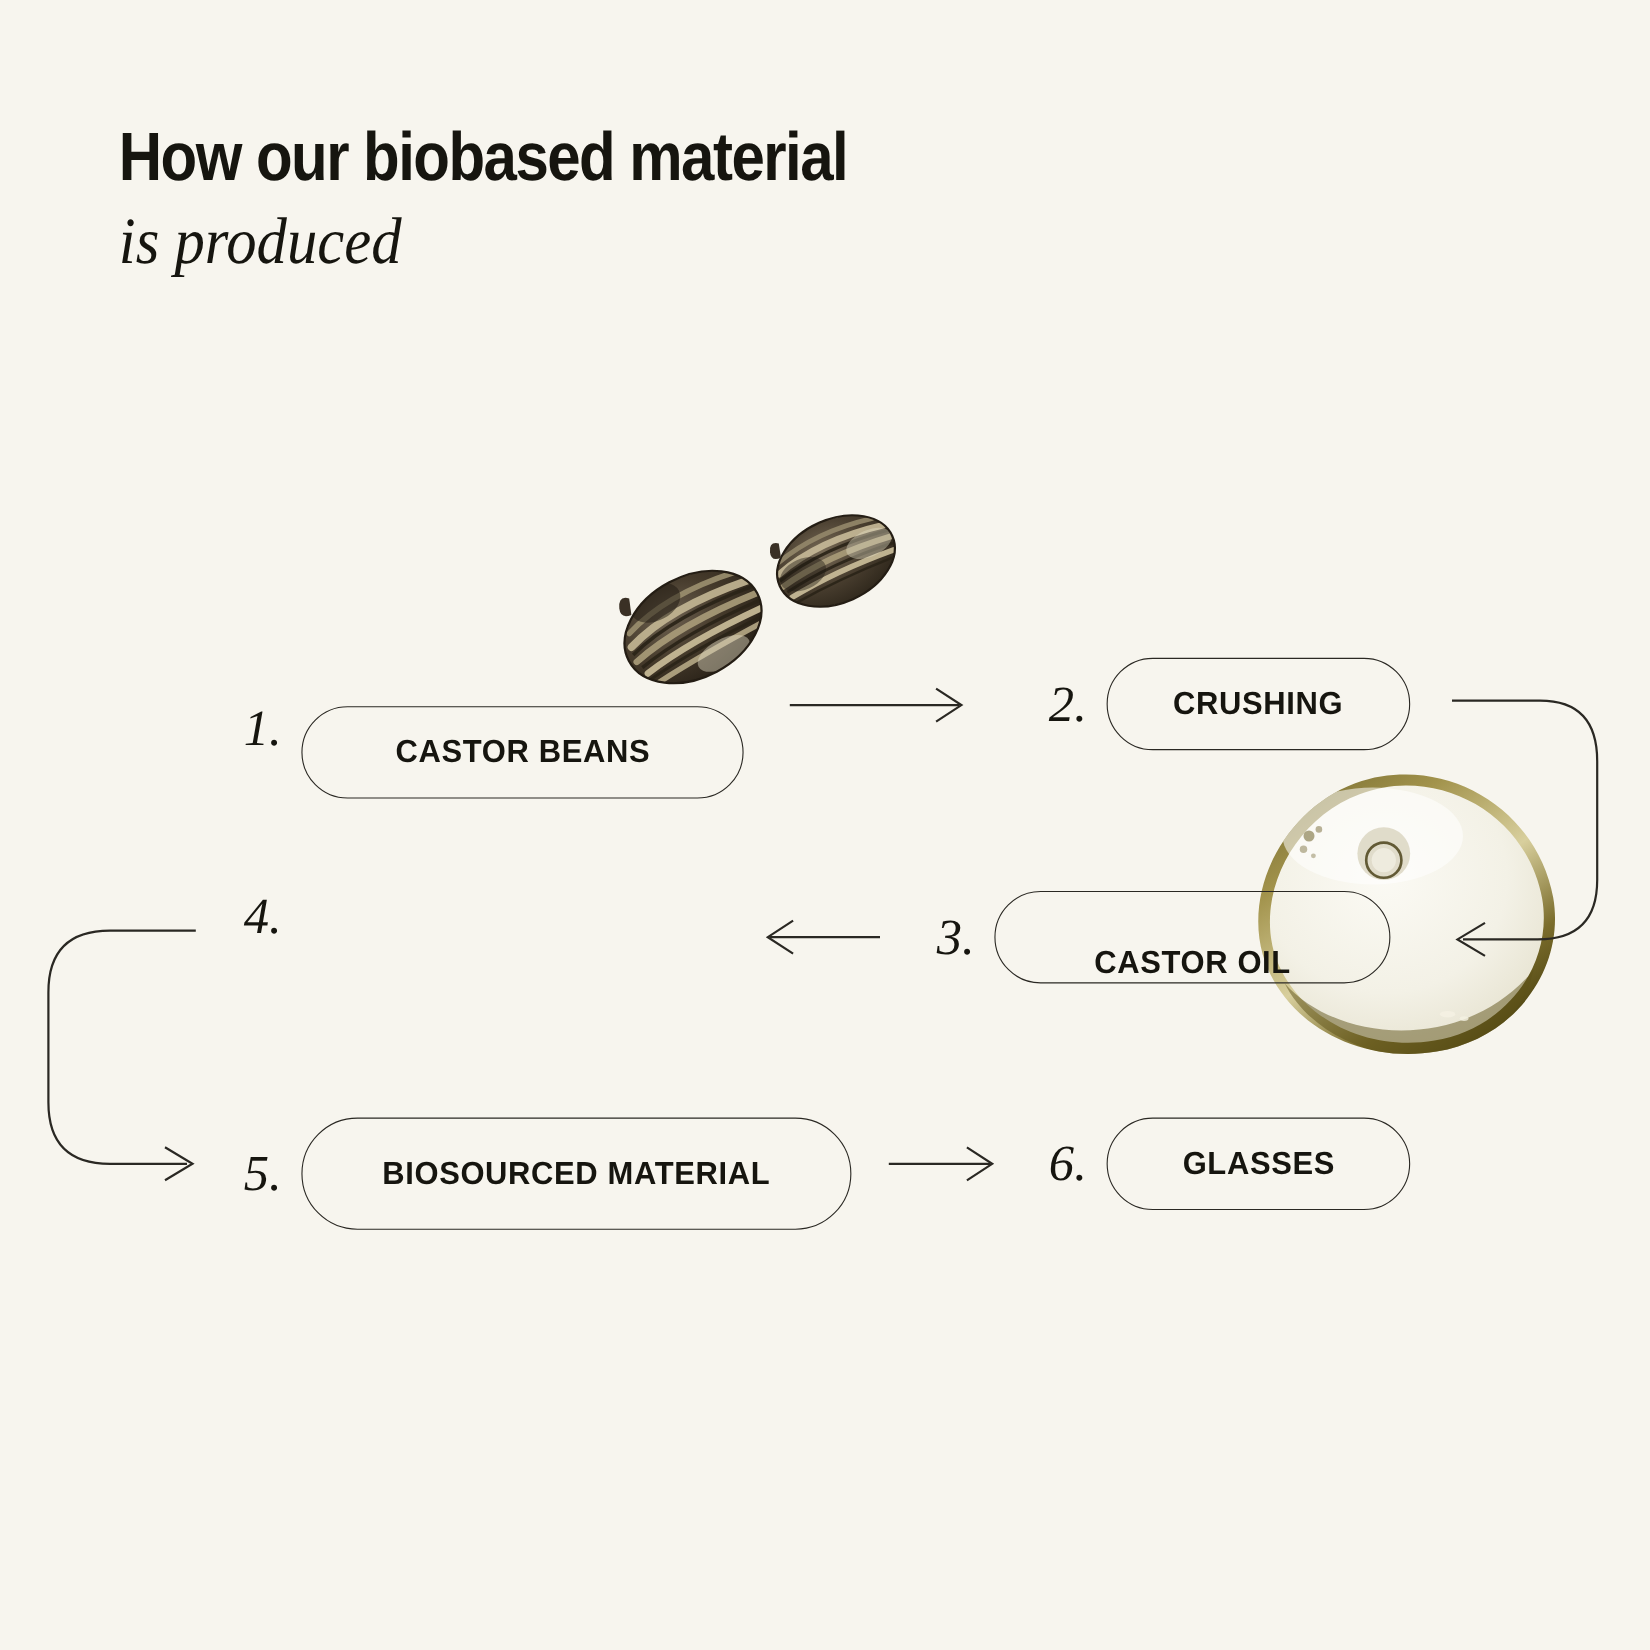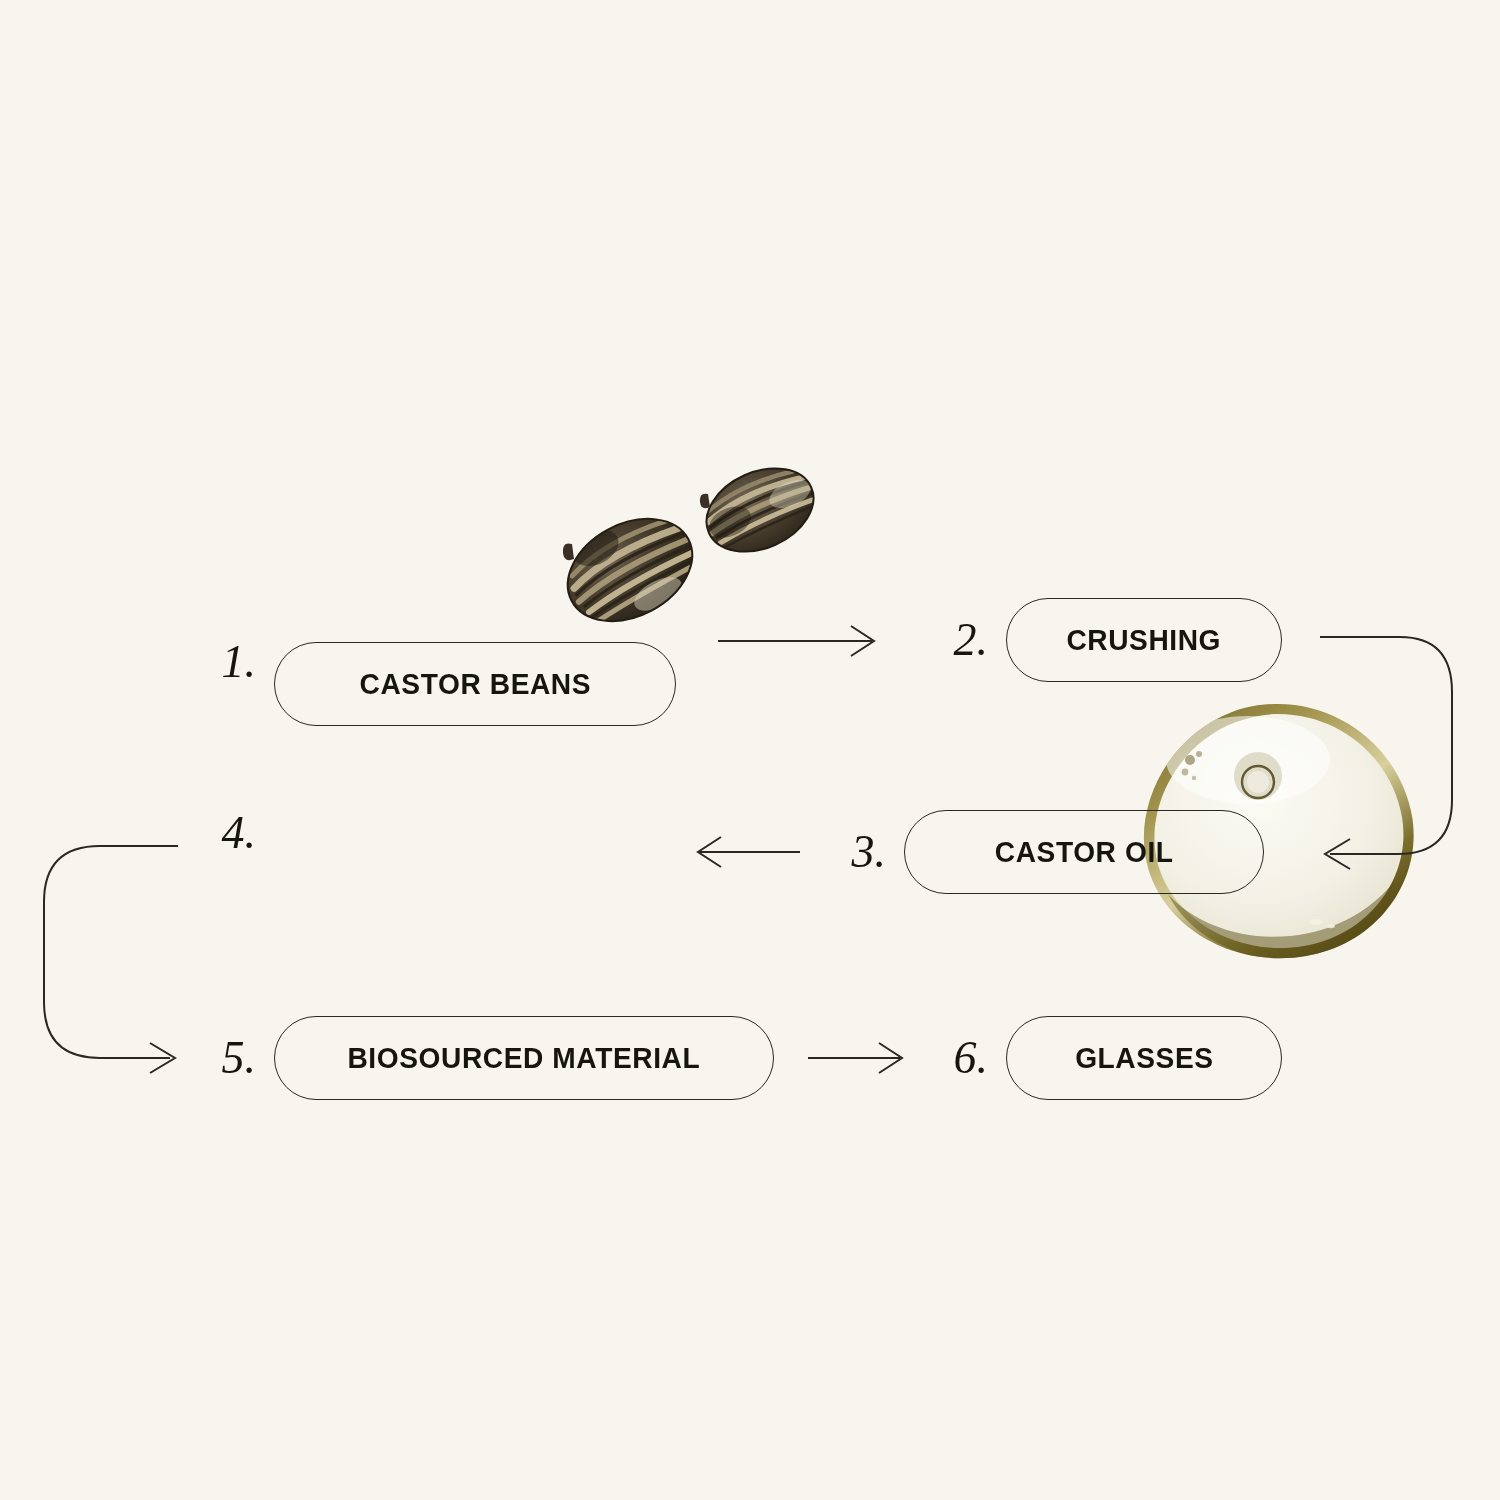--- a/index.html
+++ b/index.html
@@ -116,39 +116,43 @@
   
   #step-1 { left: 198px; top: 598px; }
   #step-1 .pill { width: 402px; height: 84px; margin-top: 44px; }
   #step-2 { left: 930px; top: 598px; }
   #step-2 .pill { width: 276px; height: 84px; }
   #step-3 { left: 828px; top: 810px; }
   #step-3 .pill { width: 360px; height: 84px; }
   #step-4 { left: 198px; top: 810px; }
   #step-4 .pill { width: 408px; height: 84px; }
   #step-5 { left: 198px; top: 1016px; }
-  #step-5 .pill { width: 500px; height: 84px; }
+  #step-5 .pill { width: 500px; height: 102px; }
   #step-6 { left: 930px; top: 1016px; }
   #step-6 .pill { width: 276px; height: 84px; }
 
   
   #oil-group { z-index: 2; }
   #step-3 { z-index: 3; }
-  #step-3 .pill { background: transparent; }
+  #step-3 .pill { background: transparent; align-items: flex-end; }
   #beans-group { z-index: 3; }
   #step-1 { z-index: 2; }
   #flow-svg { z-index: 4; }
   #step-1, #step-2, #step-4, #step-5, #step-6 { z-index: 5; }
   #step-3 { z-index: 5; }
 </style>
 </head>
 <body>
 
 <div id="page">
 
+  <div id="heading">
+    <div id="title-line">How our biobased material</div>
+    <div id="subtitle-line">is produced</div>
+  </div>
 
   <div class="photo" id="beans-group">
     <svg width="300" height="200" viewBox="0 0 300 200">
       <defs>
         <radialGradient id="beanBodyA" cx="38%" cy="32%" r="78%">
           <stop offset="0%" stop-color="#6d6150"></stop>
           <stop offset="48%" stop-color="#453a2b"></stop>
           <stop offset="100%" stop-color="#251e15"></stop>
         </radialGradient>
         <radialGradient id="beanBodyB" cx="42%" cy="34%" r="76%">

